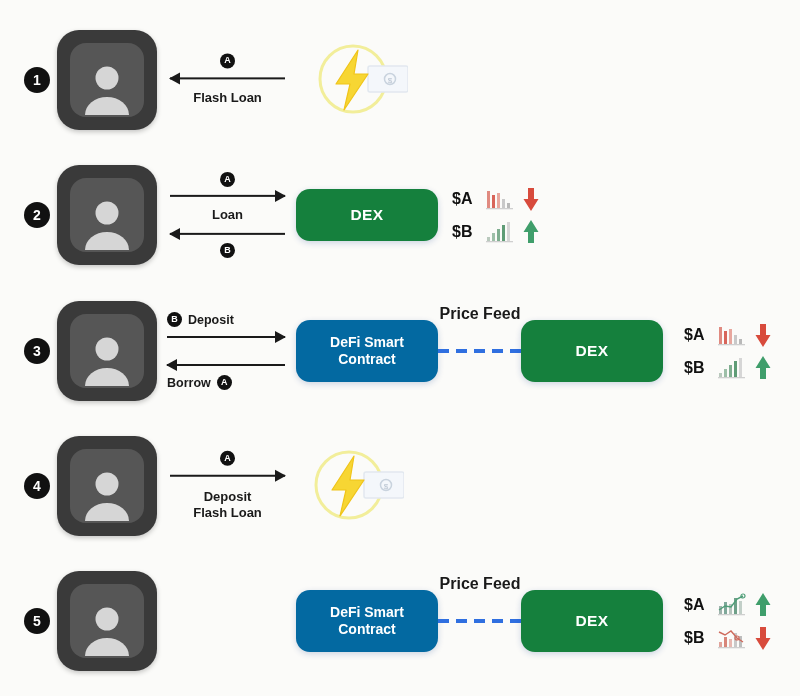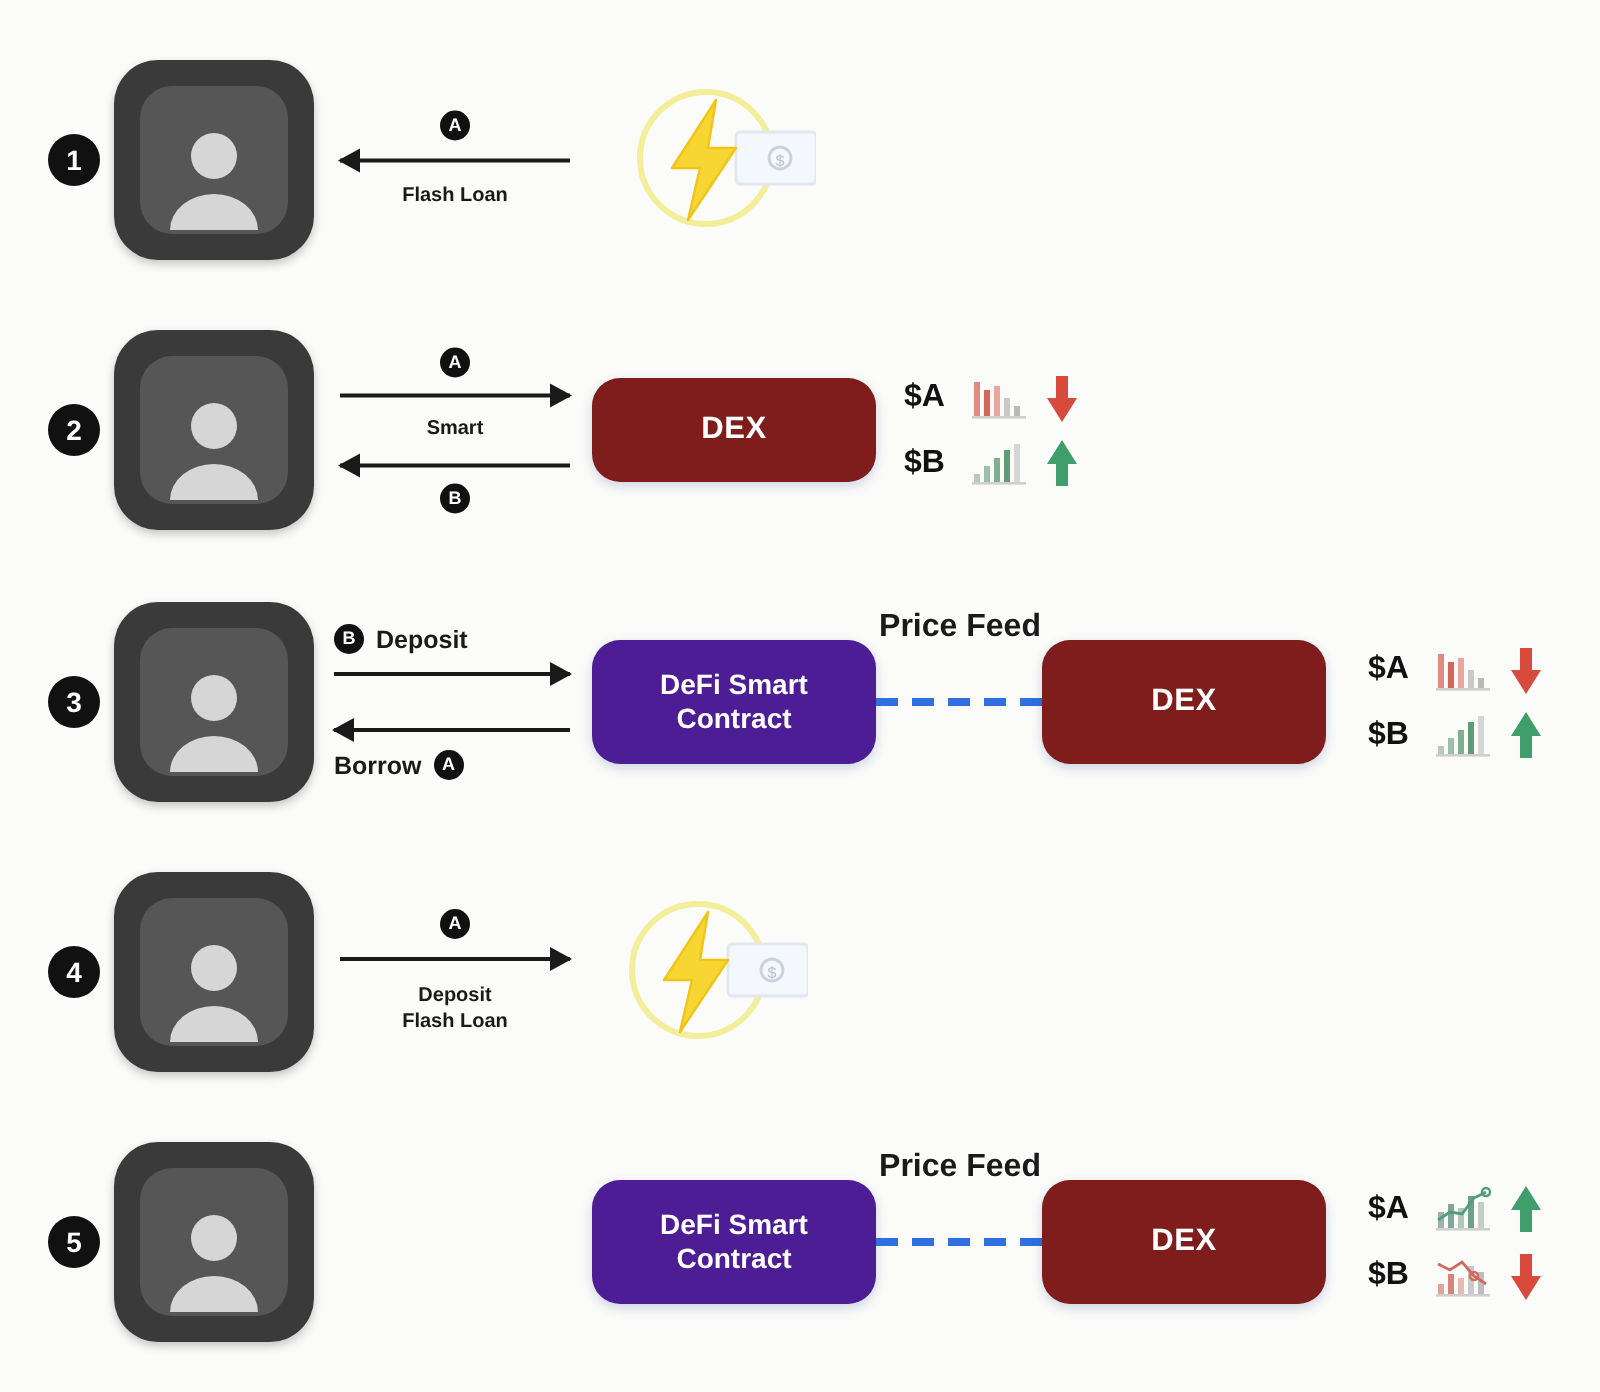--- a/index.html
+++ b/index.html
@@ -73,40 +73,40 @@
 
   .ab-badge {
     width: 15px; height: 15px; border-radius: 50%;
     background: #111; color: #fff;
     font-size: 9px; font-weight: bold;
     display: inline-flex; align-items: center; justify-content: center;
     line-height: 1; vertical-align: middle;
   }
 
   .arrow-caption {
-    text-align: center; font-size: 10px; font-weight: bold;
+    text-align: center; font-size: 13px; font-weight: bold;
     color: #1a1a1a; line-height: 1.25; white-space: nowrap;
   }
   .caption-row {
     display: flex; align-items: center; justify-content: center;
     gap: 6px; font-size: 12.5px; font-weight: bold; color: #1a1a1a;
     white-space: nowrap;
   }
 
   
   .box {
     position: absolute; top: 50%; transform: translateY(-50%);
     border-radius: 14px;
     display: flex; align-items: center; justify-content: center;
     text-align: center; color: #fff; font-weight: bold;
     line-height: 1.22;
     box-shadow: 0 2px 6px rgba(20,60,140,.20);
   }
-  .box.dex   { background: #7f1d1d; font-size: 15.5px; letter-spacing:.3px; }
-  .box.defi  { background: #4c1d95; font-size: 14px; }
+  .box.dex   { background: #15803d; font-size: 15.5px; letter-spacing:.3px; }
+  .box.defi  { background: #0369a1; font-size: 14px; }
 
   
   .feed-wrap { position: absolute; top: 50%; transform: translateY(-50%); }
   .feed-line {
     position: absolute; left: 0; right: 0; top: 50%;
     height: 4px; margin-top: -2px;
     background-image: linear-gradient(to right, #2f6fe0 0 11px, transparent 11px 18px);
     background-size: 18px 4px; background-repeat: repeat-x;
   }
   .feed-label {
@@ -177,21 +177,21 @@
     </div>
 
     <div class="arrow-group" style="left:170px; width:115px;">
       <div class="caption-row" style="margin-bottom:2px;">
         <span class="ab-badge">A</span>
       </div>
       <div class="arrow-line right">
         <div class="bar"></div>
           <div class="head"></div>
       </div>
-      <div class="arrow-caption" style="margin:4px 0;">Smart</div>
+      <div class="arrow-caption" style="margin:4px 0;">Loan</div>
       <div class="arrow-line left">
         <div class="bar"></div>
           <div class="head"></div>
       </div>
       <div class="caption-row" style="margin-top:2px;">
         <span class="ab-badge">B</span>
       </div>
     </div>
 
     <div class="box dex" style="left:296px; width:142px; height:52px;">

